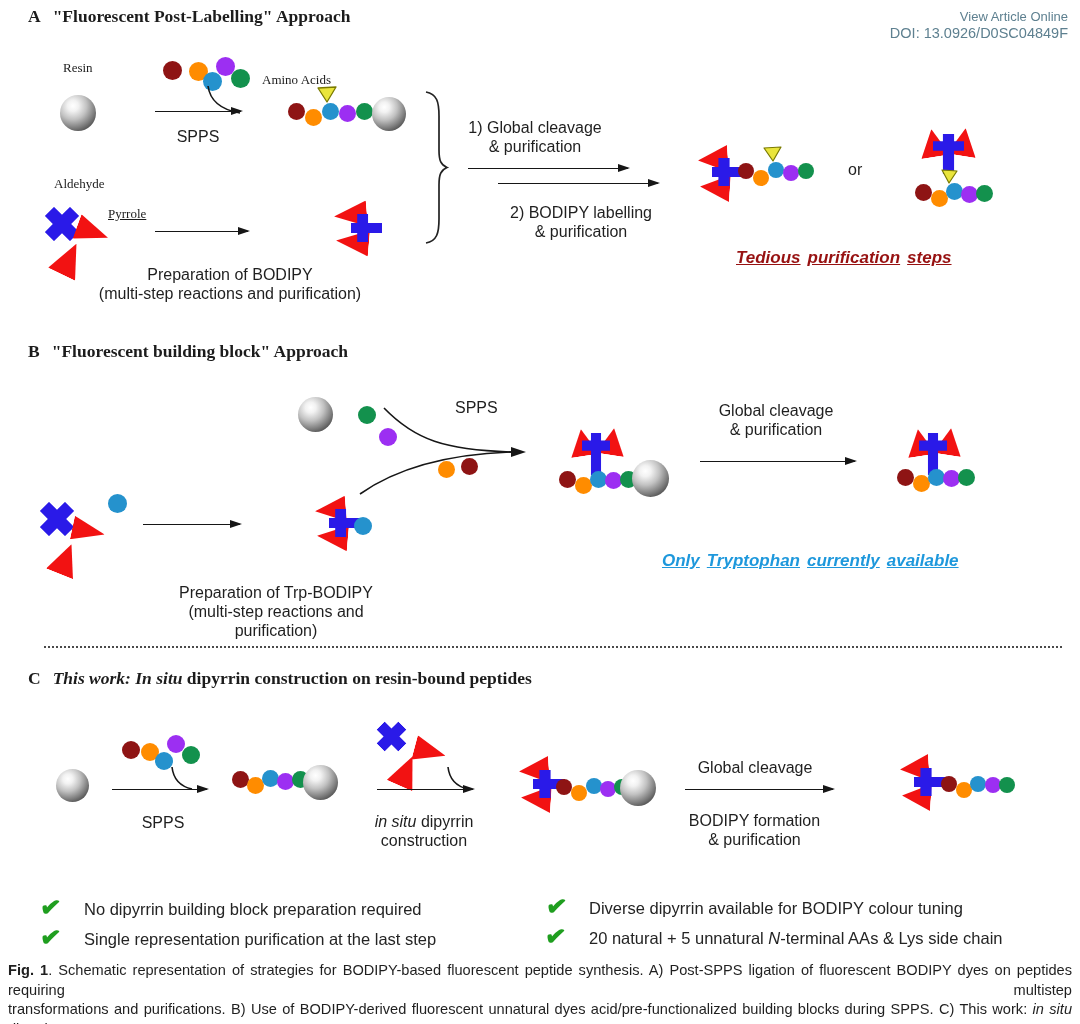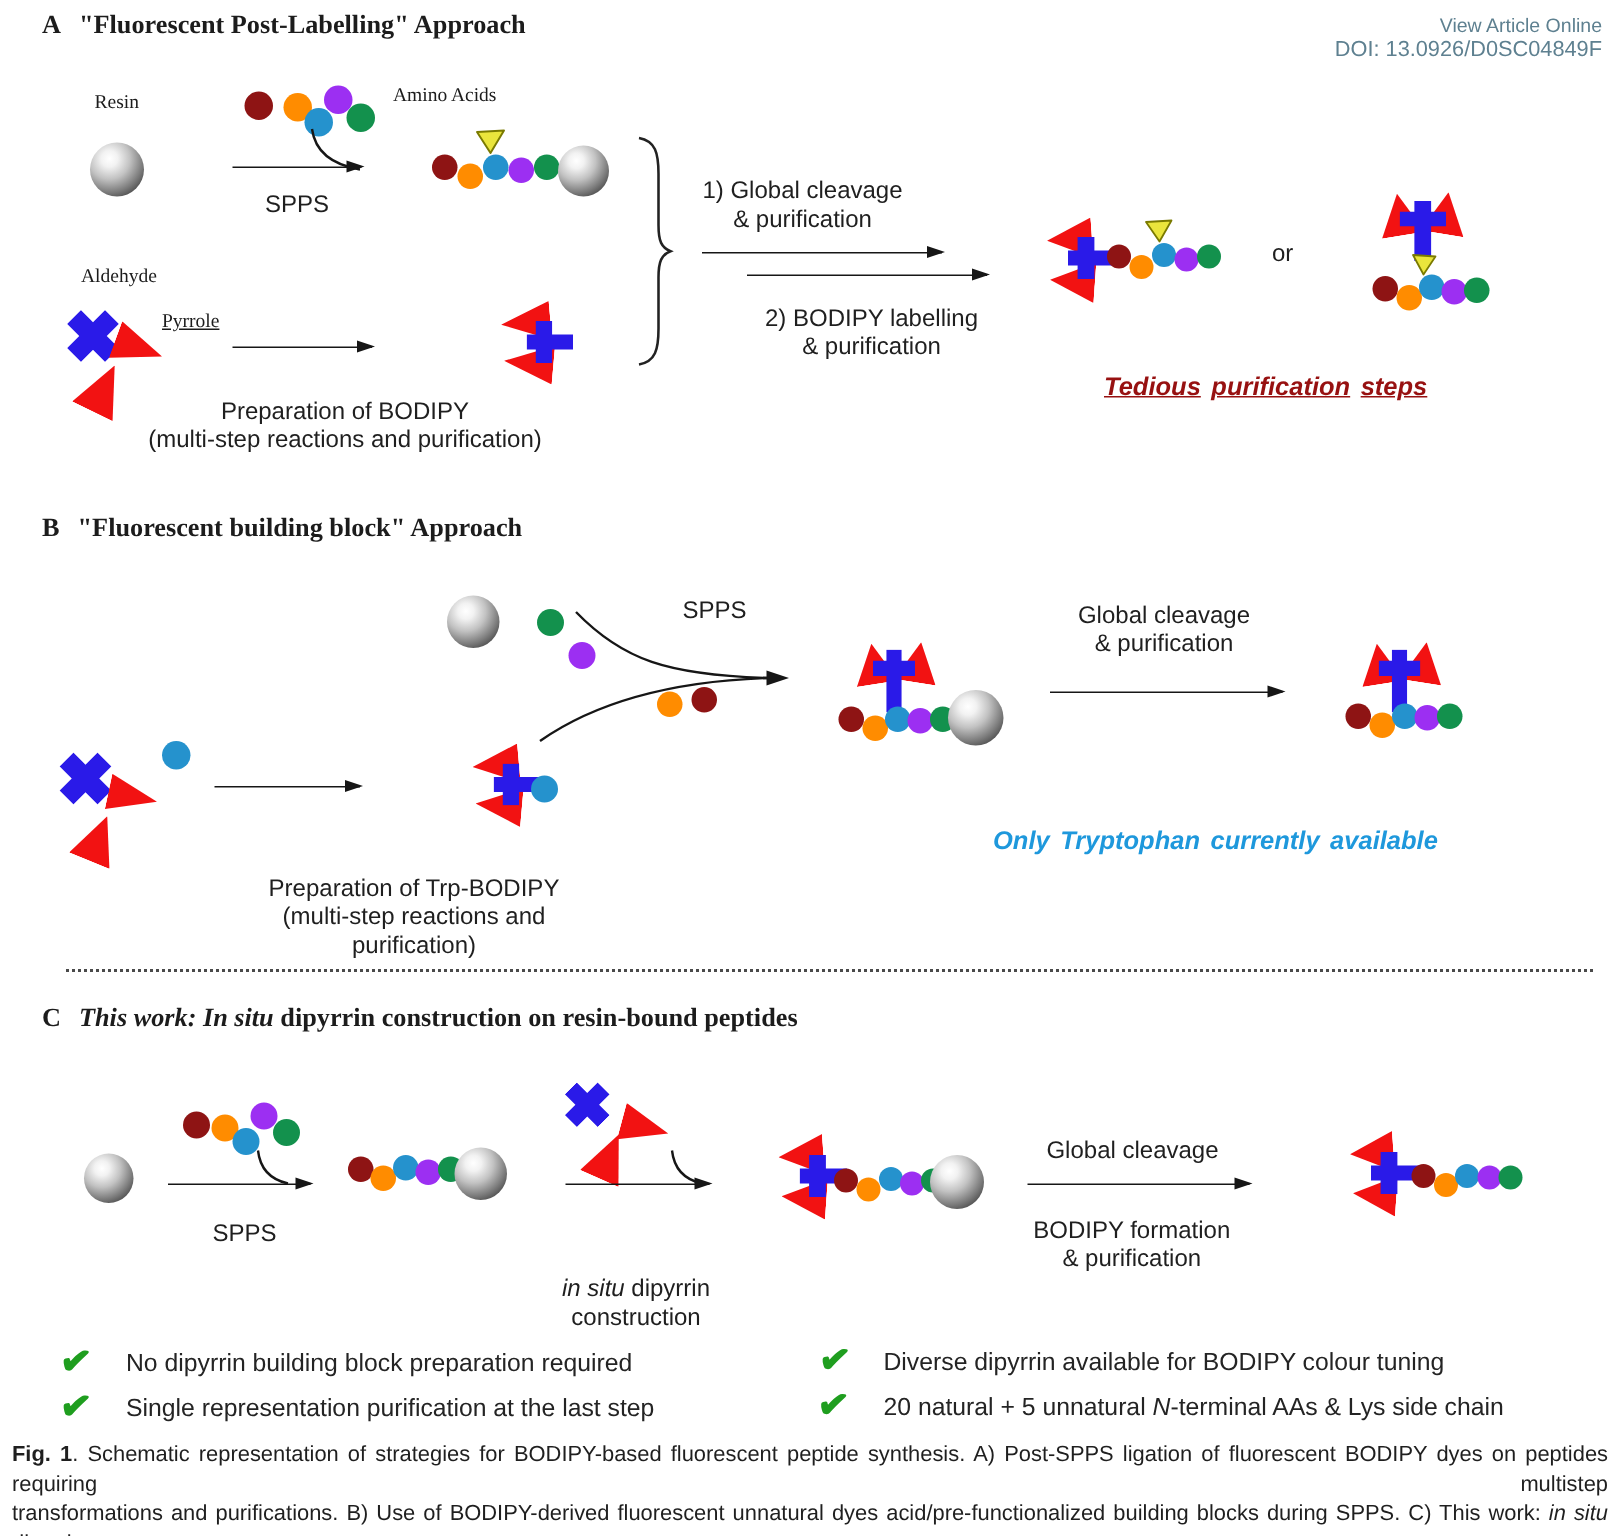--- a/index.html
+++ b/index.html
@@ -28,21 +28,21 @@
   .plus-v{position:absolute;background:var(--blue-cross);
     clip-path:polygon(32% 0,68% 0,68% 18%,100% 18%,100% 42%,68% 42%,68% 100%,32% 100%,32% 42%,0 42%,0 18%,32% 18%);}
   .xmark{position:absolute;background:var(--blue-cross);transform:rotate(45deg);
     clip-path:polygon(32% 0,68% 0,68% 32%,100% 32%,100% 68%,68% 68%,68% 100%,32% 100%,32% 68%,0 68%,0 32%,32% 32%);}
   .arr{position:absolute;height:0;border-top:1.6px solid #161616;}
   .arr::after{content:"";position:absolute;right:-2px;top:-5px;width:0;height:0;
     border-left:12px solid #161616;border-top:4.2px solid transparent;border-bottom:4.2px solid transparent;}
   .warning{font-size:17px;font-weight:bold;font-style:italic;color:var(--warning);white-space:nowrap;}
   .warning .w{text-decoration:underline;margin-right:7px;}
   .note{font-size:17px;font-weight:bold;font-style:italic;color:var(--note);white-space:nowrap;}
-  .note .w{margin-right:7px;}
+  .note .w{text-decoration:underline;margin-right:7px;}
   .divider{position:absolute;border-top:2px dotted #4a4a4a;}
   .check{position:absolute;color:var(--check);font-size:25px;font-weight:bold;transform:rotate(6deg);}
   .chktxt{position:absolute;font-size:16.5px;color:#242424;white-space:nowrap;}
   .caption{position:absolute;font-size:14.6px;line-height:19.5px;color:#1f1f1f;}
   .caption .jline{text-align:justify;text-align-last:justify;}
   .caption b{font-weight:bold;}
   svg{position:absolute;overflow:visible;}
 </style>
 </head>
 <body>
@@ -53,21 +53,21 @@
     <div class="l1">View Article Online</div>
     <div class="l2">DOI: 13.0926/D0SC04849F</div>
   </div>
 
   <div>
     <div class="abs ptitle" style="left:28px;top:6px;"><span>A</span><span class="gap"></span><span>"Fluorescent Post-Labelling" Approach</span></div>
 
     <div class="abs slabel" style="left:63px;top:60px;">Resin</div>
     <div class="sphere" style="left:60px;top:95px;width:36px;height:36px;"></div>
 
-    <div class="abs slabel" style="left:262px;top:55px;">Amino Acids</div>
+    <div class="abs slabel" style="left:262px;top:72px;">Amino Acids</div>
     <div class="circle aa-darkred" style="left:163px;top:61px;width:19px;height:19px;"></div>
     <div class="circle aa-orange" style="left:189px;top:62px;width:19px;height:19px;"></div>
     <div class="circle aa-blue" style="left:203px;top:72px;width:19px;height:19px;"></div>
     <div class="circle aa-purple" style="left:216px;top:57px;width:19px;height:19px;"></div>
     <div class="circle aa-green" style="left:231px;top:69px;width:19px;height:19px;"></div>
 
     <svg style="left:200px;top:84px;" width="42" height="32">
       <path d="M8 2 Q 11 24 40 29" stroke="#161616" stroke-width="1.6" fill="none"></path>
     </svg>
     <div class="arr" style="left:155px;top:111px;width:86px;"></div>
@@ -251,21 +251,21 @@
     </div>
 
     <div class="xmark" style="left:376px;top:721px;width:31px;height:31px;"></div>
     <div class="tri tri-right" style="left:414px;top:739px;width:32px;height:25px;transform:rotate(15deg);"></div>
     <div class="tri tri-up" style="left:392px;top:755px;width:28px;height:32px;transform:rotate(24deg);"></div>
 
     <svg style="left:434px;top:765px;" width="36" height="28">
       <path d="M14 2 Q 16 20 34 24" stroke="#161616" stroke-width="1.6" fill="none"></path>
     </svg>
     <div class="arr" style="left:377px;top:789px;width:96px;"></div>
-    <div class="abs txt" style="left:368px;top:812px;width:112px;margin-top:38px;">
+    <div class="abs txt" style="left:368px;top:812px;width:112px;">
       <div><span style="font-style:italic;">in situ</span><span> dipyrrin</span></div>
       <div>construction</div>
     </div>
 
     <div>
       <div class="tri tri-left" style="left:519px;top:757px;width:30px;height:27px;transform:rotate(-4deg);"></div>
       <div class="tri tri-left" style="left:521px;top:785px;width:30px;height:27px;transform:rotate(4deg);"></div>
       <div class="plus-h" style="left:533px;top:770px;width:32px;height:28px;"></div>
       <div class="circle aa-darkred" style="left:556px;top:779px;width:16px;height:16px;"></div>
       <div class="circle aa-orange" style="left:571px;top:785px;width:16px;height:16px;"></div>

